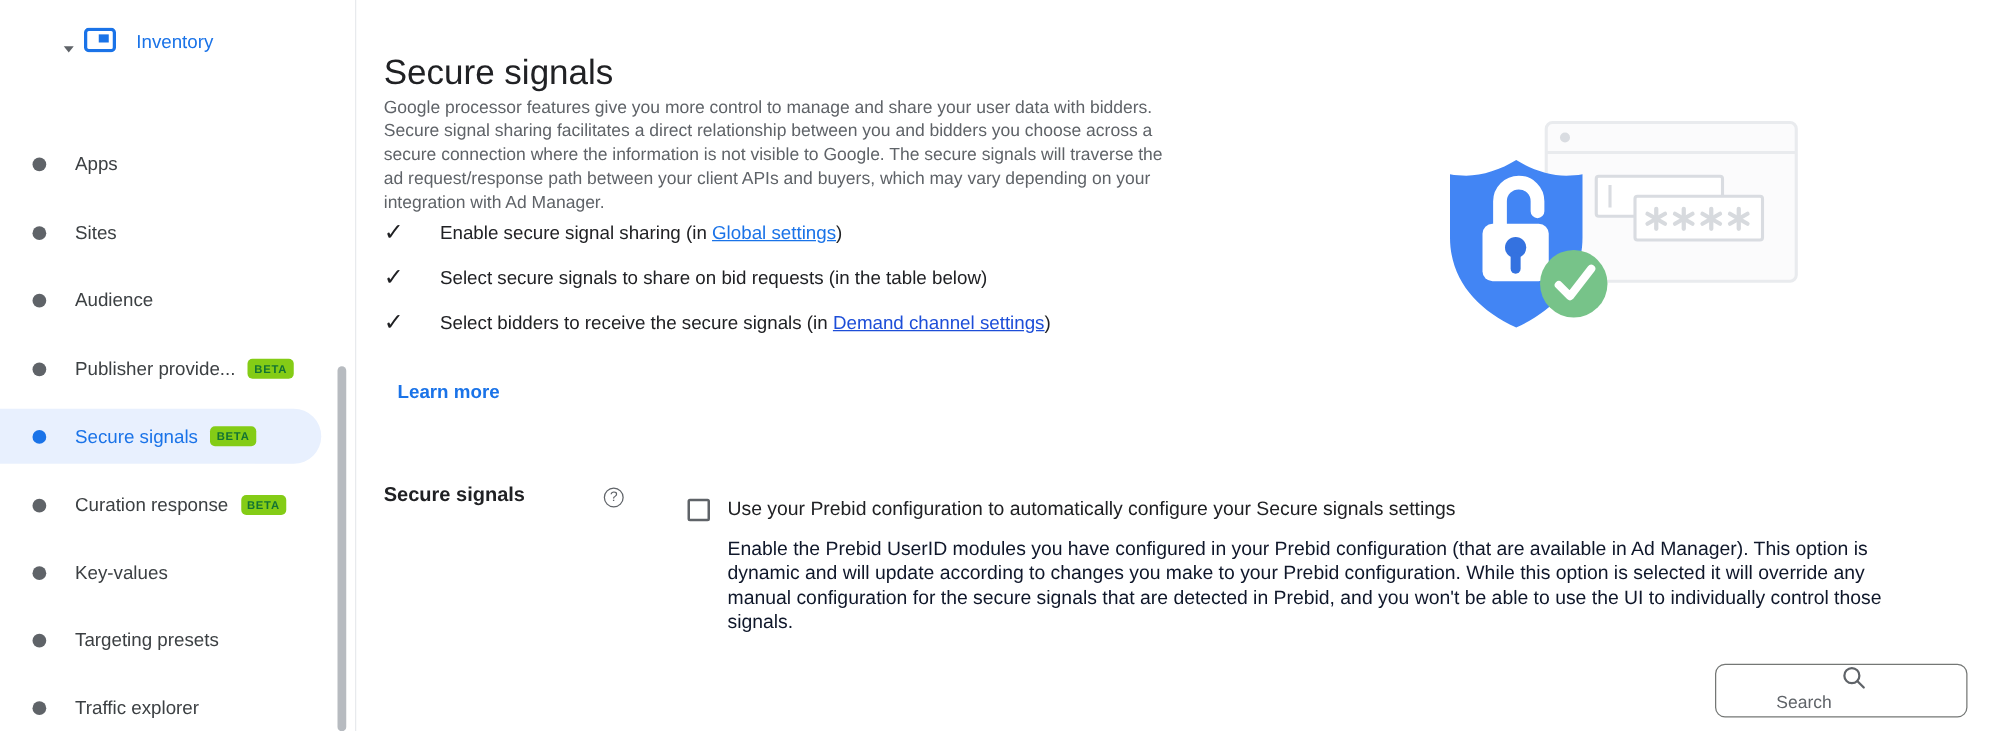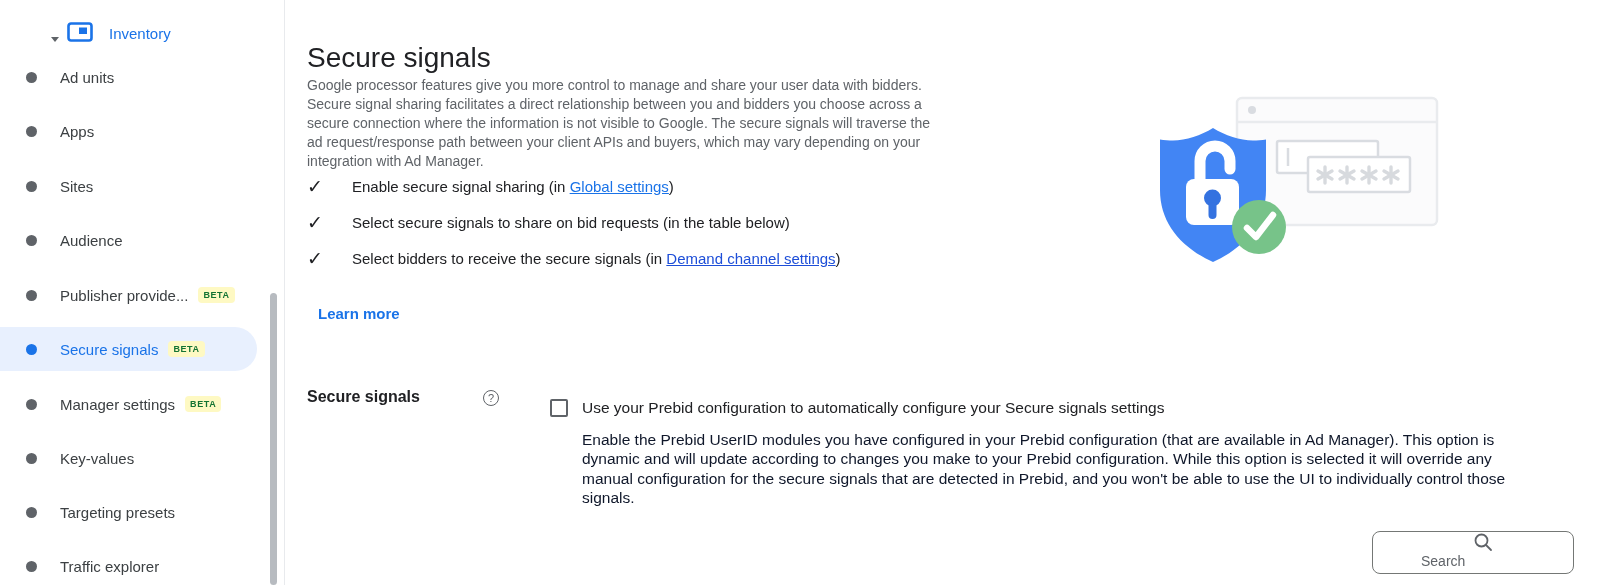--- a/index.html
+++ b/index.html
@@ -19,21 +19,21 @@
   .caret { width:0; height:0; border-left:4px solid transparent; border-right:4px solid transparent; border-top:5px solid #5f6368; margin-left:6px; }
   .inv-icon { margin-left:8px; display:flex; }
   .inv-label { margin-left:16px; font-size:15px; color:#1a73e8; }
 
   .side-row { position:absolute; left:0; height:44px; width:284px; display:flex; align-items:center; cursor:pointer; }
   .side-row.selected { width:257px; background:#e8f0fe; border-radius:0 22px 22px 0; }
   .bullet { width:11px; height:11px; border-radius:50%; background:#5f6368; margin-left:26px; flex:none; }
   .side-row.selected .bullet { background:#1a73e8; }
   .side-label { margin-left:23px; font-size:15px; color:#3c4043; white-space:nowrap; }
   .side-row.selected .side-label { color:#1a73e8; }
-  .beta-badge { margin-left:10px; font-size:9px; font-weight:bold; letter-spacing:0.6px; color:#137333; background:#fef9c3; padding:3px 5px; border-radius:4px; flex:none; }
+  .beta-badge { margin-left:10px; font-size:9px; font-weight:bold; letter-spacing:0.6px; color:#137333; background:#84cc16; padding:3px 5px; border-radius:4px; flex:none; }
 
   
   .page-title { position:absolute; left:307px; top:22px; font-size:28px; line-height:34px; font-weight:400; color:#202124; }
   .intro { position:absolute; left:307px; top:62px; width:625px; font-size:14px; line-height:19px; color:#5f6368; }
 
   .checklist { position:absolute; left:307px; top:168px; }
   .check-item { display:flex; align-items:center; height:36px; }
   .check-mark { width:22px; font-size:19px; color:#202124; flex:none; }
   .check-text { margin-left:23px; font-size:15px; color:#202124; white-space:nowrap; }
   .check-text a { text-decoration:underline; cursor:pointer; }
@@ -68,24 +68,20 @@
     <span class="caret"></span>
     <span class="inv-icon">
       <svg width="26" height="20" viewBox="0 0 26 20">
         <rect x="1.5" y="1.5" width="23" height="17" rx="2.5" fill="none" stroke="#1a73e8" stroke-width="2.6"></rect>
         <rect x="12" y="5.5" width="8" height="6.5" fill="#1a73e8"></rect>
       </svg>
     </span>
     <span class="inv-label">Inventory</span>
   </div>
 
-  <div class="side-row" style="top:55px">
-    <span class="bullet"></span>
-    <span class="side-label">Ad units</span>
-  </div>
   <div class="side-row" style="top:109px">
     <span class="bullet"></span>
     <span class="side-label">Apps</span>
   </div>
   <div class="side-row" style="top:218px">
     <span class="bullet"></span>
     <span class="side-label">Audience</span>
   </div>
   <div class="side-row" style="top:164px">
     <span class="bullet"></span>
@@ -96,21 +92,21 @@
     <span class="side-label">Publisher provide...</span>
     <span class="beta-badge">BETA</span>
   </div>
   <div class="side-row selected" style="top:327px">
     <span class="bullet"></span>
     <span class="side-label">Secure signals</span>
     <span class="beta-badge">BETA</span>
   </div>
   <div class="side-row" style="top:382px">
     <span class="bullet"></span>
-    <span class="side-label">Manager settings</span>
+    <span class="side-label">Curation response</span>
     <span class="beta-badge">BETA</span>
   </div>
   <div class="side-row" style="top:436px">
     <span class="bullet"></span>
     <span class="side-label">Key-values</span>
   </div>
   <div class="side-row" style="top:490px">
     <span class="bullet"></span>
     <span class="side-label">Targeting presets</span>
   </div>

